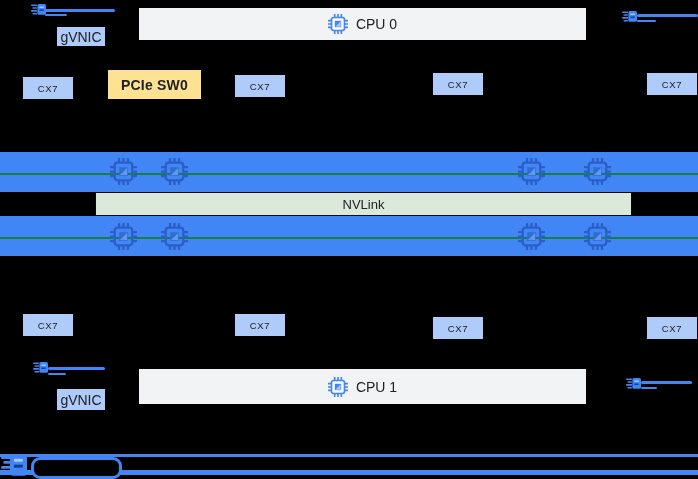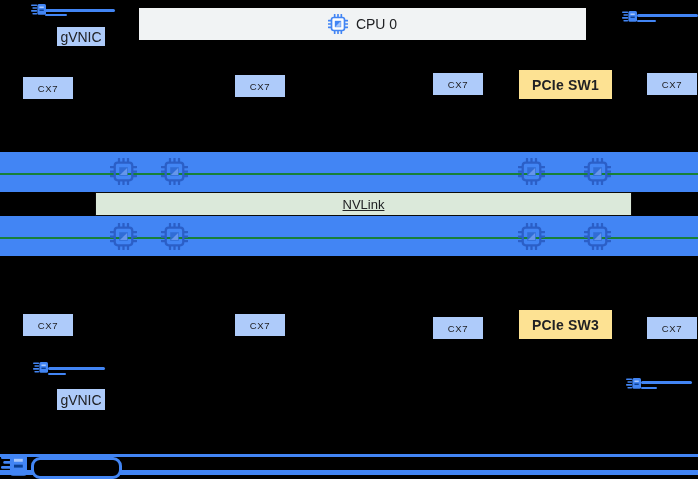--- a/index.html
+++ b/index.html
@@ -9,21 +9,21 @@
   }
   .abs{position:absolute;box-sizing:border-box;}
   .box{
     position:absolute;box-sizing:border-box;display:flex;align-items:center;
     justify-content:center;border-radius:0;color:var(--text-dark,#202124);
   }
   .cx7{background:var(--light-blue,#aecbfa);font-size:9.5px;letter-spacing:.6px;}
   .sw{background:var(--yellow,#fde293);font-size:14px;font-weight:600;letter-spacing:.2px;}
   .gvnic{background:var(--light-blue,#aecbfa);font-size:14px;}
   .cpu{background:var(--cpu-gray,#f1f3f4);font-size:14px;font-weight:500;gap:8px;}
-  .nvlink{background:var(--nvlink-green,#dbe9da);border:1.5px solid #0a0a0a;font-size:13px;text-decoration:underline;}
+  .nvlink{background:var(--nvlink-green,#dbe9da);border:1.5px solid #0a0a0a;font-size:13px;}
   .band{position:absolute;left:0;width:698px;height:40px;background:var(--band-blue,#4285f4);}
   .gline{position:absolute;left:0;width:698px;height:2.5px;background:var(--rail-green,#188038);z-index:2;}
   .wire{position:absolute;background:var(--band-blue,#4285f4);border-radius:2px;}
   .gpuicon{position:absolute;z-index:3;}
   
   .pin{stroke:var(--band-blue,#4285f4);stroke-width:2;stroke-linecap:round;fill:none;}
   .chipbody{fill:#fdfdfd;stroke:var(--band-blue,#4285f4);stroke-width:2;}
   .chipcore{fill:var(--band-blue,#4285f4);}
   .chipglint{fill:#a8c7fa;}
   
@@ -76,23 +76,23 @@
       <rect class="chipbody" x="4.2" y="4.2" width="15.6" height="15.6" rx="2.6"></rect>
       <rect class="chipcore" x="8.2" y="8.2" width="7.6" height="7.6"></rect>
       <path class="chipglint" d="M15.2 8.8v6.4H8.8z"></path>
     </svg>
     <span>CPU 0</span>
   </div>
 
   <div class="box gvnic" style="left:57px;top:27px;width:48px;height:19px">gVNIC</div>
 
   <div class="box cx7" style="left:23px;top:77px;width:50px;height:22px">CX7</div>
+  <div class="box sw" style="left:108px;top:70px;width:93px;height:29px">PCIe SW0</div>
   <div class="box cx7" style="left:235px;top:75px;width:50px;height:22px">CX7</div>
   <div class="box cx7" style="left:433px;top:73px;width:50px;height:22px">CX7</div>
-  <div class="box sw" style="left:519px;top:70px;width:93px;height:29px">PCIe SW1</div>
   <div class="box cx7" style="left:647px;top:73px;width:50px;height:22px">CX7</div>
 
   <div class="band" style="top:152px"></div>
   <div class="gline" style="top:172.5px"></div>
 
   <svg class="gpuicon" style="left:110px;top:158px" width="27" height="27" viewBox="0 0 24 24">
     <path class="gpin" d="M8 .6v2.6M12 .6v2.6M16 .6v2.6M8 20.8v2.6M12 20.8v2.6M16 20.8v2.6M.6 8h2.6M.6 12h2.6M.6 16h2.6M20.8 8h2.6M20.8 12h2.6M20.8 16h2.6"></path>
     <rect class="gbody" x="4.2" y="4.2" width="15.6" height="15.6" rx="2.6"></rect>
     <rect class="gcore" x="8.2" y="8.2" width="7.6" height="7.6"></rect>
     <path class="gglint" d="M15.2 8.8v6.4H8.8z"></path>
@@ -142,35 +142,43 @@
   <svg class="gpuicon" style="left:584px;top:223px" width="27" height="27" viewBox="0 0 24 24">
     <path class="gpin" d="M8 .6v2.6M12 .6v2.6M16 .6v2.6M8 20.8v2.6M12 20.8v2.6M16 20.8v2.6M.6 8h2.6M.6 12h2.6M.6 16h2.6M20.8 8h2.6M20.8 12h2.6M20.8 16h2.6"></path>
     <rect class="gbody" x="4.2" y="4.2" width="15.6" height="15.6" rx="2.6"></rect>
     <rect class="gcore" x="8.2" y="8.2" width="7.6" height="7.6"></rect>
     <path class="gglint" d="M15.2 8.8v6.4H8.8z"></path>
   </svg>
 
   <div class="box cx7" style="left:23px;top:314px;width:50px;height:22px">CX7</div>
   <div class="box cx7" style="left:235px;top:314px;width:50px;height:22px">CX7</div>
   <div class="box cx7" style="left:433px;top:317px;width:50px;height:22px">CX7</div>
-  <div class="box sw" style="left:519px;top:310px;width:93px;height:29px">PCIe SW3</div>
   <div class="box cx7" style="left:647px;top:317px;width:50px;height:22px">CX7</div>
 
   <svg class="abs" style="left:33px;top:360px" width="15" height="15" viewBox="0 0 16 16">
     <rect class="nic-stripe" x="0" y="2.6" width="6.6" height="1.7" rx="0.8"></rect>
     <rect class="nic-stripe" x="1.4" y="5.6" width="5.2" height="1.7" rx="0.8"></rect>
     <rect class="nic-stripe" x="0" y="8.6" width="6.6" height="1.7" rx="0.8"></rect>
     <rect class="nic-stripe" x="1.4" y="11.6" width="5.2" height="1.7" rx="0.8"></rect>
     <rect class="nic-body" x="6.8" y="2" width="9.2" height="11.6" rx="1.6"></rect>
     <rect class="nic-mark" x="9" y="4.8" width="4.6" height="1.6"></rect>
     <rect class="nic-mark2" x="9" y="8" width="4.6" height="1.6"></rect>
   </svg>
   <div class="wire" style="left:48px;top:367px;width:57px;height:2.5px"></div>
   <div class="wire" style="left:48px;top:373px;width:18px;height:2px"></div>
 
+  <div class="box cpu" style="left:139px;top:369px;width:447px;height:35px">
+    <svg width="20" height="20" viewBox="0 0 24 24">
+      <path class="pin" d="M8 .6v2.6M12 .6v2.6M16 .6v2.6M8 20.8v2.6M12 20.8v2.6M16 20.8v2.6M.6 8h2.6M.6 12h2.6M.6 16h2.6M20.8 8h2.6M20.8 12h2.6M20.8 16h2.6"></path>
+      <rect class="chipbody" x="4.2" y="4.2" width="15.6" height="15.6" rx="2.6"></rect>
+      <rect class="chipcore" x="8.2" y="8.2" width="7.6" height="7.6"></rect>
+      <path class="chipglint" d="M15.2 8.8v6.4H8.8z"></path>
+    </svg>
+    <span>CPU 1</span>
+  </div>
 
   <div class="box gvnic" style="left:57px;top:389px;width:48px;height:21px">gVNIC</div>
 
   <svg class="abs" style="left:626px;top:376px" width="15" height="15" viewBox="0 0 16 16">
     <rect class="nic-stripe" x="0" y="2.6" width="6.6" height="1.7" rx="0.8"></rect>
     <rect class="nic-stripe" x="1.4" y="5.6" width="5.2" height="1.7" rx="0.8"></rect>
     <rect class="nic-stripe" x="0" y="8.6" width="6.6" height="1.7" rx="0.8"></rect>
     <rect class="nic-stripe" x="1.4" y="11.6" width="5.2" height="1.7" rx="0.8"></rect>
     <rect class="nic-body" x="6.8" y="2" width="9.2" height="11.6" rx="1.6"></rect>
     <rect class="nic-mark" x="9" y="4.8" width="4.6" height="1.6"></rect>

